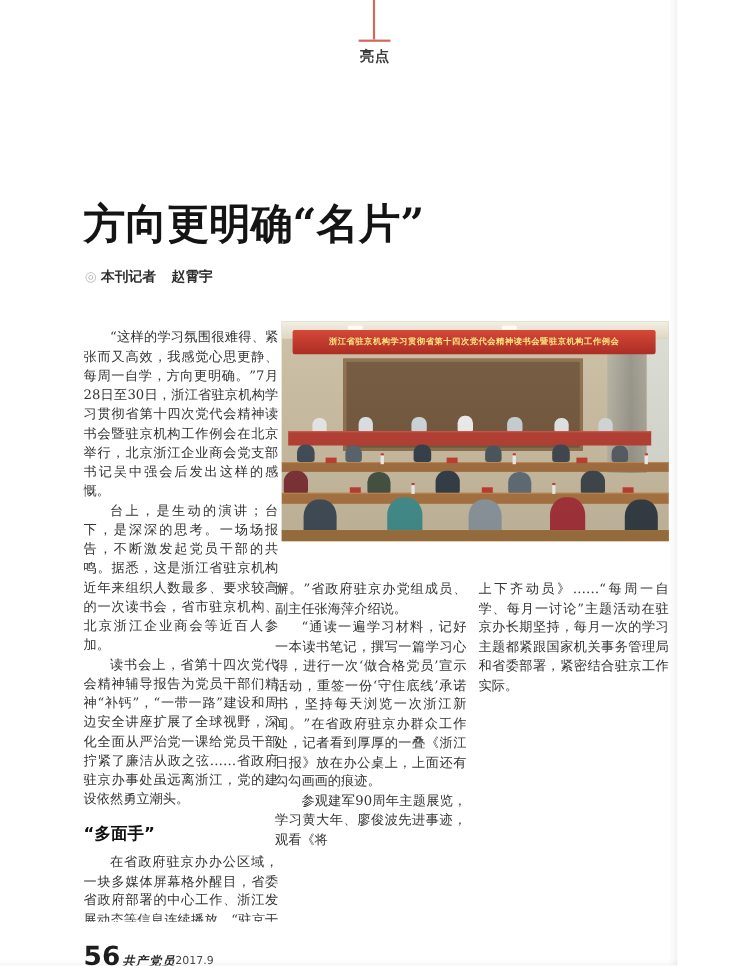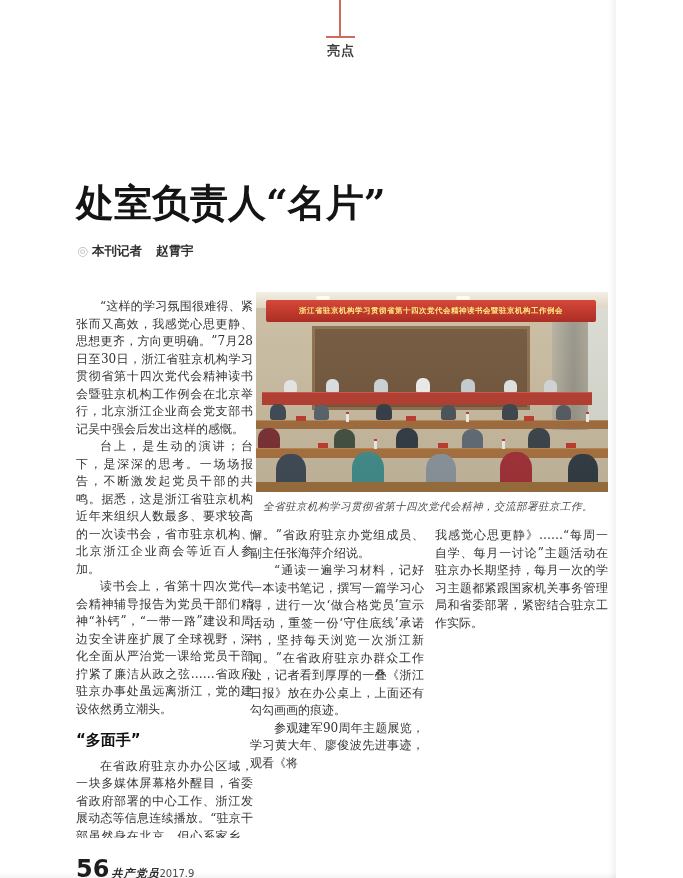--- a/index.html
+++ b/index.html
@@ -76,27 +76,27 @@
 </style>
 </head>
 <body>
 
 <div class="page">
 
   <div class="mark-vline"></div>
   <div class="mark-hline"></div>
   <div class="section-label">亮点</div>
 
-  <h1 class="title">处室负责人“名片”</h1>
+  <h1 class="title">方向更明确“名片”</h1>
   <div class="byline">
     <span class="marker">◎</span><span>本刊记者</span><span class="author">赵霄宇</span>
   </div>
 
   <div class="col col1">
-    <p class="ind">“这样的学习氛围很难得、紧张而又高效，我感觉心思更静、思想更齐，方向更明确。”7月28日至30日，浙江省驻京机构学习贯彻省第十四次党代会精神读书会暨驻京机构工作例会在北京举行，北京浙江企业商会党支部书记吴中强会后发出这样的感慨。</p>
+    <p class="ind">“这样的学习氛围很难得、紧张而又高效，我感觉心思更静、每周一自学，方向更明确。”7月28日至30日，浙江省驻京机构学习贯彻省第十四次党代会精神读书会暨驻京机构工作例会在北京举行，北京浙江企业商会党支部书记吴中强会后发出这样的感慨。</p>
     <p class="ind">台上，是生动的演讲；台下，是深深的思考。一场场报告，不断激发起党员干部的共鸣。据悉，这是浙江省驻京机构近年来组织人数最多、要求较高的一次读书会，省市驻京机构、北京浙江企业商会等近百人参加。</p>
     <p class="ind">读书会上，省第十四次党代会精神辅导报告为党员干部们精神“补钙”，“一带一路”建设和周边安全讲座扩展了全球视野，深化全面从严治党一课给党员干部拧紧了廉洁从政之弦……省政府驻京办事处虽远离浙江，党的建设依然勇立潮头。</p>
     <h2 class="subhead">“多面手”</h2>
     <p class="ind">在省政府驻京办办公区域，一块多媒体屏幕格外醒目，省委省政府部署的中心工作、浙江发展动态等信息连续播放。“驻京干部虽然身在北京，但心系家乡，始终做到与省委省政府思想同心、目标同向、行动同步、落实同力，党员干部精神‘补钙’不能松</p>
   </div>
 
   <div class="photo">
     <div class="ph-ceiling"></div>
     <div class="ph-light" style="left:60px"></div>
     <div class="ph-light" style="left:200px"></div>
@@ -150,30 +150,29 @@
       <div class="fg" style="left:170px;top:162px;width:30px;height:34px;background:#8c98a2"></div>
       <div class="fg" style="left:244px;top:160px;width:32px;height:36px;background:#a4303a"></div>
       <div class="fg" style="left:312px;top:162px;width:30px;height:34px;background:#2f3b45"></div>
       <div class="ph-desk" style="left:0;top:190px;width:352px;height:10px;background:#b47a45"></div>
     </div>
 
     <div class="ph-floor"></div>
     <div class="ph-grade"></div>
   </div>
 
-  <div class="caption">全省驻京机构学习贯彻省第十四次党代会精神，交流部署驻京工作。</div>
 
   <div class="col col2">
     <p>懈。”省政府驻京办党组成员、副主任张海萍介绍说。</p>
     <p class="ind">“通读一遍学习材料，记好一本读书笔记，撰写一篇学习心得，进行一次‘做合格党员’宣示活动，重签一份‘守住底线’承诺书，坚持每天浏览一次浙江新闻。”在省政府驻京办群众工作处，记者看到厚厚的一叠《浙江日报》放在办公桌上，上面还有勾勾画画的痕迹。</p>
     <p class="ind">参观建军90周年主题展览，学习黄大年、廖俊波先进事迹，观看《将</p>
   </div>
 
   <div class="col col3">
-    <p>我感觉心思更静》……“每周一自学、每月一讨论”主题活动在驻京办长期坚持，每月一次的学习主题都紧跟国家机关事务管理局和省委部署，紧密结合驻京工作实际。</p>
+    <p>上下齐动员》……“每周一自学、每月一讨论”主题活动在驻京办长期坚持，每月一次的学习主题都紧跟国家机关事务管理局和省委部署，紧密结合驻京工作实际。</p>
   </div>
 
   <div class="footer">
     <span class="page-num">56</span>
     <span class="mag-name">共产党员</span>
     <span class="issue">2017.9</span>
   </div>
 
   <div class="edge-right"></div>
   <div class="edge-bottom"></div>

